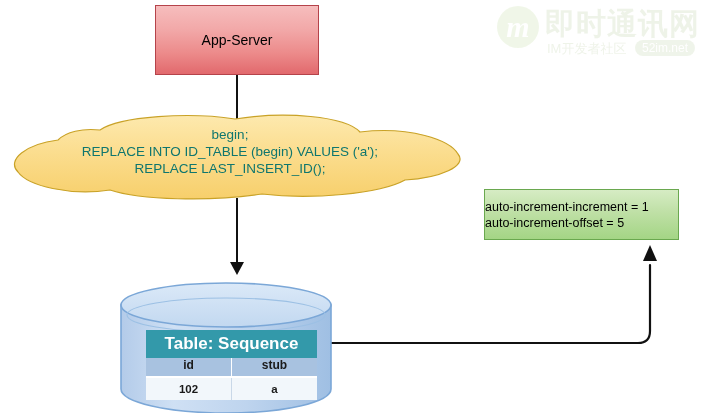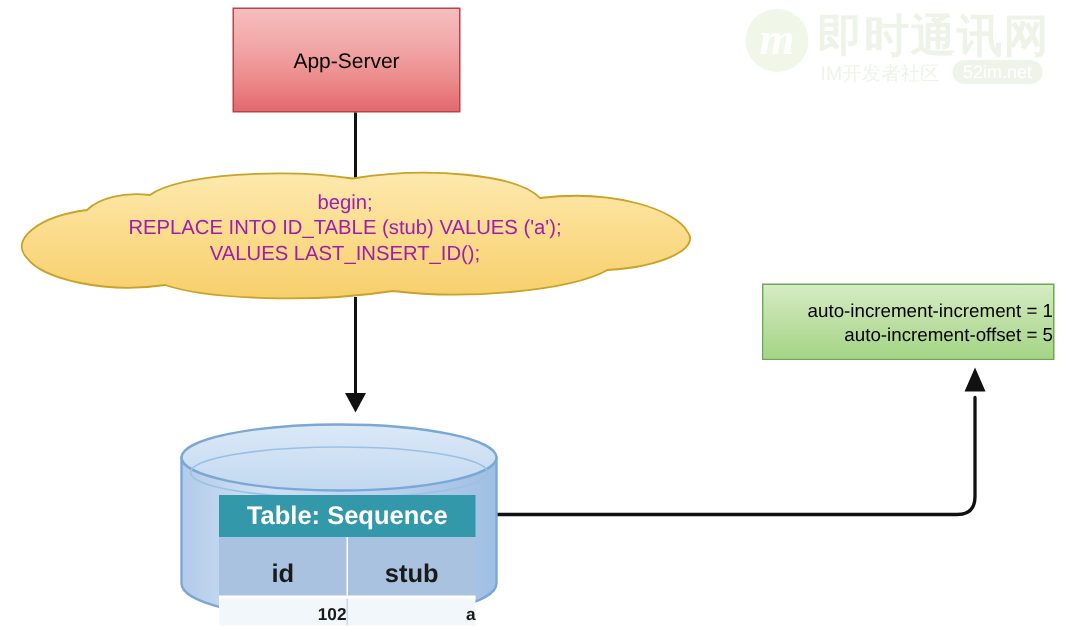--- a/index.html
+++ b/index.html
@@ -70,21 +70,21 @@
     border-radius: 8px;
     padding: 1px 7px;
     white-space: nowrap;
   }
 
   
   #app-server {
     position: absolute;
     left: 155px;
     top: 5px;
-    width: 152px;
+    width: 164px;
     height: 70px;
     box-sizing: border-box;
     border: 1px solid #b5434a;
     background: linear-gradient(to bottom, #f6bdbd 0%, #f2a8a8 35%, #ec8a8a 70%, #e2696d 100%);
     display: flex;
     align-items: center;
     justify-content: center;
   }
   #app-server .label {
     font-size: 14px;
@@ -132,38 +132,38 @@
     height: 92px;
   }
   #cloud-text {
     position: absolute;
     left: 0px;
     top: 126px;
     width: 460px;
     text-align: center;
     font-size: 13.5px;
     line-height: 17px;
-    color: #a21caf;
+    color: #0f766e;
     pointer-events: none;
   }
   #cloud-text div { white-space: nowrap; }
 
   
   #config-box {
     position: absolute;
-    left: 508px;
+    left: 484px;
     top: 189px;
     width: 195px;
     height: 51px;
     box-sizing: border-box;
     border: 1px solid #6aa84f;
     background: linear-gradient(to bottom, #d6ecc4 0%, #bfe0a6 45%, #a4d585 100%);
     display: flex;
     flex-direction: column;
-    align-items: flex-end;
+    align-items: flex-start;
     justify-content: center;
   }
   #config-box .cfg-line {
     font-size: 12.5px;
     line-height: 16px;
     color: #000000;
     white-space: nowrap;
   }
 
   
@@ -189,33 +189,33 @@
     color: #ffffff;
     font-size: 17px;
     font-weight: bold;
     text-align: center;
     padding: 4px 0 4px 0;
     border: none;
   }
   #seq-table .col-head {
     background: #a8c2e0;
     color: #1a1a1a;
-    font-size: 17px;
-    font-weight: bold;
-    text-align: center;
-    padding: 15px 0 4px 0;
+    font-size: 12px;
+    font-weight: bold;
+    text-align: center;
+    padding: 0 0 4px 0;
     border-right: 1px solid #ffffff;
   }
   #seq-table .col-head:last-child { border-right: none; }
   #seq-table .cell {
     background: #f2f7fb;
     color: #1a1a1a;
     font-size: 11.5px;
     font-weight: bold;
-    text-align: right;
+    text-align: center;
     padding: 5px 0 5px 0;
     border-right: 1px solid #c9d8e8;
     border-top: 2px solid #ffffff;
   }
   #seq-table .cell:last-child { border-right: none; }
 </style>
 </head>
 <body>
 
 <div id="stage">
@@ -248,22 +248,22 @@
              C 468,56 440,68 405,70
              C 380,84 310,90 262,84
              C 210,92 140,90 110,80
              C 70,86 28,76 18,62
              C 6,50 26,34 58,30
              C 66,22 82,18 100,20 Z" fill="url(#cloudGrad)" stroke="#c9a227" stroke-width="1.2"></path>
   </svg>
 
   <div id="cloud-text">
     <div>begin;</div>
-    <div>REPLACE INTO ID_TABLE (stub) VALUES ('a');</div>
-    <div>VALUES LAST_INSERT_ID();</div>
+    <div>REPLACE INTO ID_TABLE (begin) VALUES ('a');</div>
+    <div>REPLACE LAST_INSERT_ID();</div>
   </div>
 
   <div class="connector" id="link-cloud-db-line"></div>
   <div class="connector" id="link-cloud-db-head"></div>
 
   <div id="config-box">
     <div class="cfg-line">auto-increment-increment = 1</div>
     <div class="cfg-line">auto-increment-offset = 5</div>
   </div>
 

